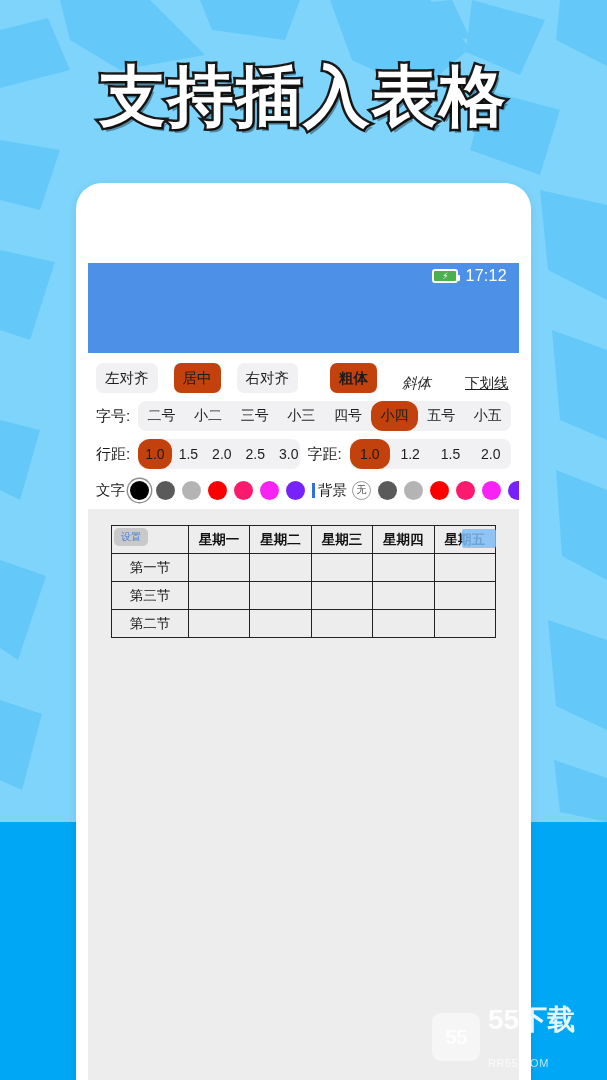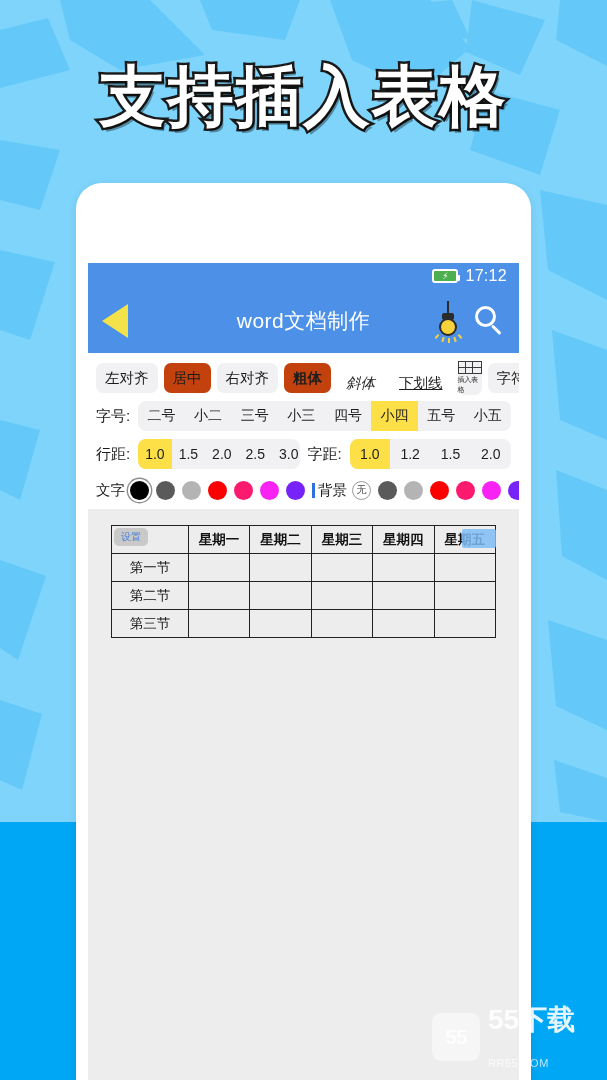--- a/index.html
+++ b/index.html
@@ -95,28 +95,28 @@
     border:3px solid #ffffff; border-radius:50%;
   }
   .magnifier .handle {
     position:absolute; left:17px; top:18px; width:12px; height:3px;
     background:#ffffff; border-radius:2px; transform:rotate(45deg);
     transform-origin:left center;
   }
 
   
   .toolstrip { background:#ffffff; padding:6px 8px 0; }
-  .row1 { display:flex; align-items:center; gap:6px; height:38px; }
+  .row1 { display:flex; align-items:center; gap:16px; height:38px; }
   .chip {
     background:#f1f1f3; border-radius:7px; padding:0 9px;
     height:30px; display:flex; align-items:center; justify-content:center;
     font-size:14.5px; color:#1c1c1c; cursor:pointer; white-space:nowrap;
   }
   .chip.sel { background:#c2410c; }
-  .chip.bold { font-weight:bold; }
+  .chip.bold { font-weight:bold;margin-left:16px; }
   .chip.italic { font-style:italic; }
   .chip.underline { text-decoration:underline; }
   .chip.plain { background:#ffffff;margin-top:11px; }
   .tblbtn {
     background:#f1f1f3; border-radius:7px; width:42px; height:34px;
     display:flex; flex-direction:column; align-items:center; justify-content:center;
     cursor:pointer;
   }
   .tblgrid {
     width:24px; height:17px; border:1.4px solid #3a3a3a;
@@ -132,21 +132,21 @@
   }
   .rowlabel { font-size:15px; color:#1c1c1c; white-space:nowrap; }
   .segbar {
     display:flex; background:#f1f1f3; border-radius:8px; overflow:hidden;
     height:30px; flex:1;
   }
   .seg {
     flex:1; display:flex; align-items:center; justify-content:center;
     font-size:14px; color:#1c1c1c; cursor:pointer; padding:0 7px; white-space:nowrap;
   }
-  .seg.sel { background:#fde047; }
+  .seg.sel { background:#c2410c;border-radius:12px; }
 
   .row4 { display:flex; align-items:center; height:36px; gap:0; padding-bottom:2px; }
   .swlabel { font-size:14.5px; color:#1c1c1c; margin-right:5px; white-space:nowrap; }
   .sw { width:19px; height:19px; border-radius:50%; margin-right:7px; cursor:pointer; flex:none; }
   .sw.active { box-shadow:0 0 0 2px #ffffff, 0 0 0 3.4px #8d8d8d; }
   .none {
     width:19px; height:19px; border-radius:50%; border:1.4px solid #9a9a9a;
     display:flex; align-items:center; justify-content:center;
     font-size:10px; color:#4a4a4a; margin-right:7px; cursor:pointer; flex:none;
   }
@@ -237,40 +237,20 @@
 <div id="phone">
   <div id="screen">
 
     <div class="appbar">
       <div class="statusrow">
         <div class="battery">
           <span class="bolt">⚡</span>
         </div>
         <div class="clock">17:12</div>
       </div>
-      <div class="navrow">
-        <div class="backarrow"></div>
-        <div class="apptitle">word文档制作</div>
-        <div class="navright">
-          <div class="bulb">
-            <div class="cord"></div>
-            <div class="cap"></div>
-            <div class="glass"></div>
-            <div class="ray" style="left:1px;top:33px;transform:rotate(40deg)"></div>
-            <div class="ray" style="left:7px;top:36px;transform:rotate(18deg)"></div>
-            <div class="ray" style="left:13px;top:37px"></div>
-            <div class="ray" style="left:19px;top:36px;transform:rotate(-18deg)"></div>
-            <div class="ray" style="left:24px;top:33px;transform:rotate(-40deg)"></div>
-          </div>
-          <div class="magnifier">
-            <div class="ring"></div>
-            <div class="handle"></div>
-          </div>
-        </div>
-      </div>
     </div>
 
     <div class="toolstrip">
 
       <div class="row1">
         <div class="chip">左对齐</div>
         <div class="chip sel">居中</div>
         <div class="chip">右对齐</div>
         <div class="chip sel bold">粗体</div>
         <div class="chip plain italic">斜体</div>
@@ -360,29 +340,29 @@
         </tr>
         <tr>
           <td class="firstcol">第一节</td>
           <td></td>
           <td></td>
           <td></td>
           <td></td>
           <td></td>
         </tr>
         <tr>
-          <td class="firstcol">第二节</td>
+          <td class="firstcol">第三节</td>
           <td></td>
           <td></td>
           <td></td>
           <td></td>
           <td></td>
         </tr>
         <tr>
-          <td class="firstcol">第三节</td>
+          <td class="firstcol">第二节</td>
           <td></td>
           <td></td>
           <td></td>
           <td></td>
           <td></td>
         </tr>
       </tbody>
         </table>
     </div>
 

